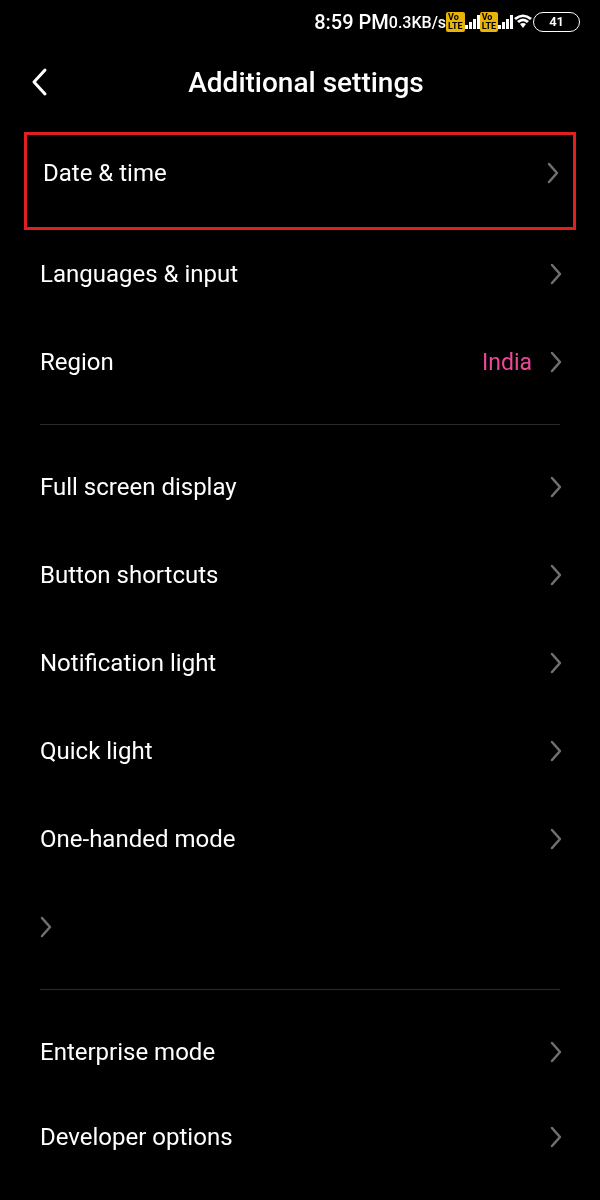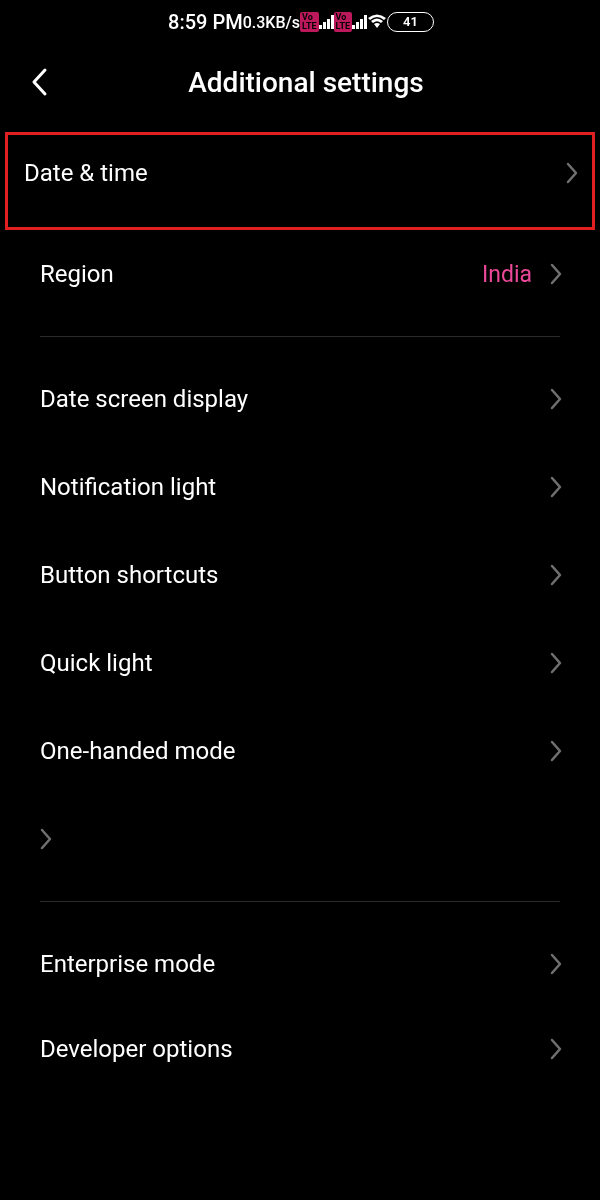--- a/index.html
+++ b/index.html
@@ -10,37 +10,37 @@
     body {
       width: 600px;
       height: 1200px;
       background: #000;
       color: #fff;
       font-family: -apple-system, BlinkMacSystemFont, "Segoe UI", Roboto, sans-serif;
       overflow: hidden;
     }
     .status-bar {
       display: flex;
-      justify-content: center;
+      justify-content: flex-end;
       align-items: center;
       padding: 10px 20px 8px 22px;
       font-size: 18px;
       font-weight: 500;
     }
     .status-left {
       font-size: 20px;
     }
     .status-right {
       display: flex;
       align-items: center;
       gap: 0;
       font-size: 16px;
     }
     .volte-badge {
-      background: #be185d;
+      background: #eab308;
       color: #000;
       font-size: 9px;
       font-weight: 700;
       padding: 1px 2px;
       border-radius: 2px;
       line-height: 1;
       display: inline-flex;
       flex-direction: column;
       align-items: center;
     }
@@ -94,21 +94,21 @@
     }
     .list-item {
       display: flex;
       align-items: center;
       justify-content: space-between;
       padding: 27px 38px 27px 40px;
       min-height: 88px;
     }
     .list-item.highlighted {
       border: 3px solid #e02020;
-      margin: 0 5px;
+      margin: 0 24px;
       padding: 24px 14px 40px 16px;
     }
     .item-label {
       font-size: 24px;
       color: #fff;
       font-weight: 400;
     }
     .item-right {
       display: flex;
       align-items: center;
@@ -174,59 +174,69 @@
     <span class="item-label">Date &amp; time</span>
     <div class="item-right">
       <span class="chevron">
         <svg width="12" height="22" viewBox="0 0 12 22">
             <path d="M2 2 L10 11 L2 20" stroke="#707070" stroke-width="2.5" fill="none" stroke-linecap="round" stroke-linejoin="round"></path>
           </svg>
       </span>
     </div>
   </div>
 
+  <div class="list-item">
+    <span class="item-label">Languages &amp; input</span>
+    <div class="item-right">
+      <span class="chevron">
+        <svg width="12" height="22" viewBox="0 0 12 22">
+            <path d="M2 2 L10 11 L2 20" stroke="#707070" stroke-width="2.5" fill="none" stroke-linecap="round" stroke-linejoin="round"></path>
+          </svg>
+      </span>
+    </div>
+  </div>
 
   <div class="list-item">
     <span class="item-label">Region</span>
     <div class="item-right">
       <span class="item-value">India</span>
       <span class="chevron">
         <svg width="12" height="22" viewBox="0 0 12 22">
             <path d="M2 2 L10 11 L2 20" stroke="#707070" stroke-width="2.5" fill="none" stroke-linecap="round" stroke-linejoin="round"></path>
           </svg>
       </span>
     </div>
   </div>
 
   <div class="divider"></div>
 
   <div class="list-item">
-    <span class="item-label">Date screen display</span>
+    <span class="item-label">Full screen display</span>
+    <div class="item-right">
+      <span class="chevron">
+        <svg width="12" height="22" viewBox="0 0 12 22">
+            <path d="M2 2 L10 11 L2 20" stroke="#707070" stroke-width="2.5" fill="none" stroke-linecap="round" stroke-linejoin="round"></path>
+          </svg>
+      </span>
+    </div>
+  </div>
+
+  <div class="list-item">
+    <span class="item-label">Button shortcuts</span>
     <div class="item-right">
       <span class="chevron">
         <svg width="12" height="22" viewBox="0 0 12 22">
             <path d="M2 2 L10 11 L2 20" stroke="#707070" stroke-width="2.5" fill="none" stroke-linecap="round" stroke-linejoin="round"></path>
           </svg>
       </span>
     </div>
   </div>
 
   <div class="list-item">
     <span class="item-label">Notification light</span>
-    <div class="item-right">
-      <span class="chevron">
-        <svg width="12" height="22" viewBox="0 0 12 22">
-            <path d="M2 2 L10 11 L2 20" stroke="#707070" stroke-width="2.5" fill="none" stroke-linecap="round" stroke-linejoin="round"></path>
-          </svg>
-      </span>
-    </div>
-  </div>
-
-  <div class="list-item">
-    <span class="item-label">Button shortcuts</span>
     <div class="item-right">
       <span class="chevron">
         <svg width="12" height="22" viewBox="0 0 12 22">
             <path d="M2 2 L10 11 L2 20" stroke="#707070" stroke-width="2.5" fill="none" stroke-linecap="round" stroke-linejoin="round"></path>
           </svg>
       </span>
     </div>
   </div>
 
   <div class="list-item">

